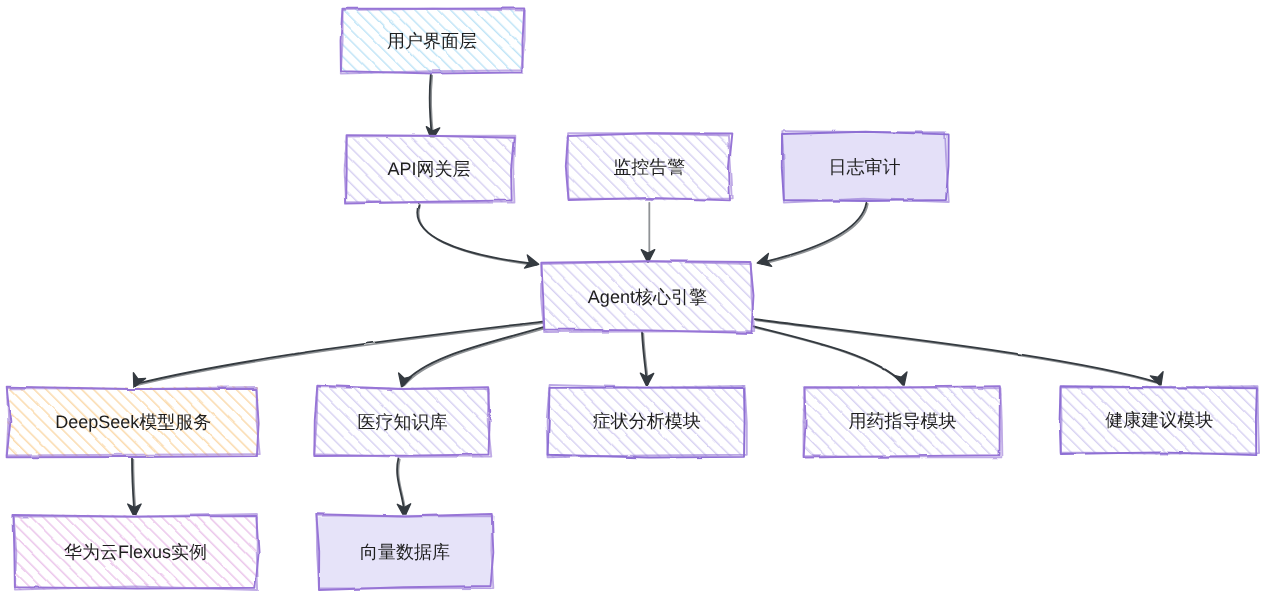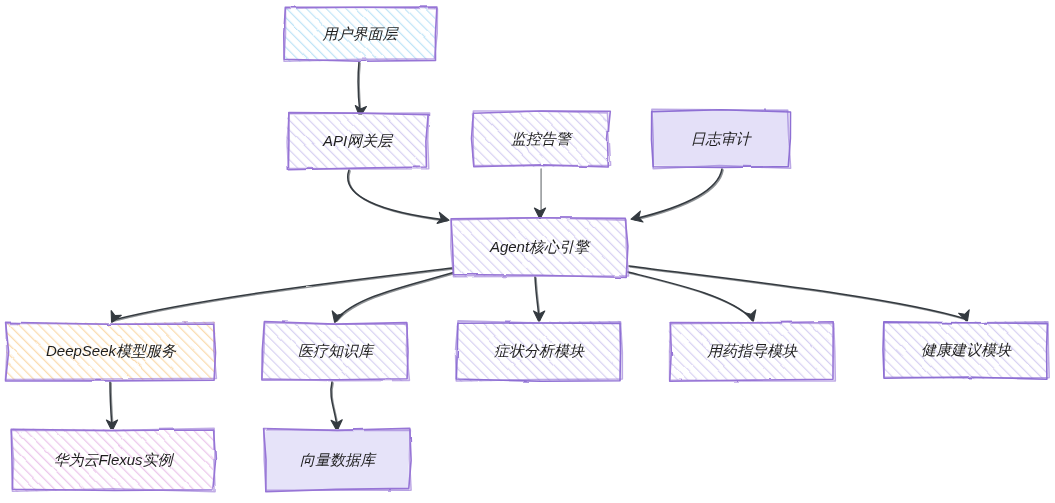--- a/index.html
+++ b/index.html
@@ -10,21 +10,20 @@
   body {
     width: 1055px;
     height: 503px;
     overflow: hidden;
     font-family: "Liberation Sans", "DejaVu Sans", sans-serif;
   }
   #diagram-root {
     position: relative;
     width: 1055px;
     height: 503px;
-    font-style: italic;
   }
   svg#diagram-svg {
     display: block;
     width: 1055px;
     height: 503px;
   }
   .node-label {
     font-family: "Liberation Sans", "DejaVu Sans", sans-serif;
     font-size: 15px;
     fill: #1e1e1e;

